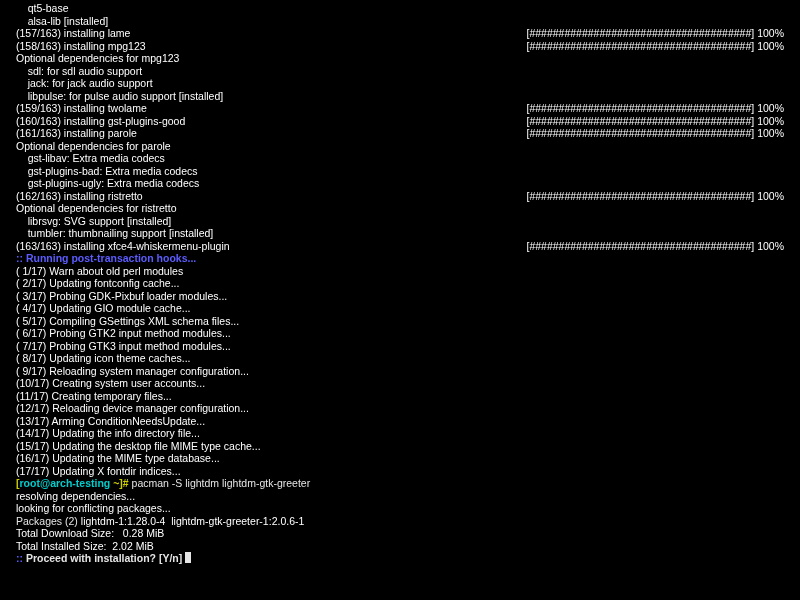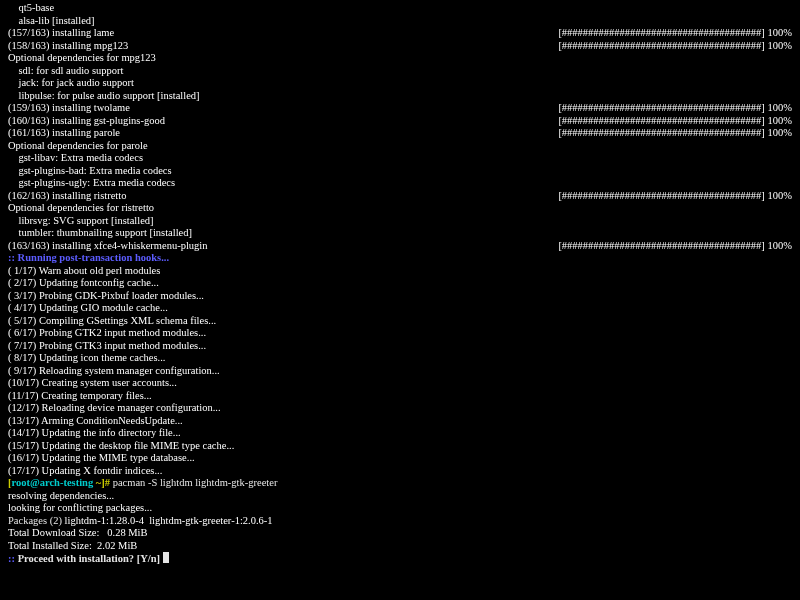--- a/index.html
+++ b/index.html
@@ -4,27 +4,27 @@
 <style>
   html, body {
     margin: 0;
     padding: 0;
     background: #000;
     width: 800px;
     height: 600px;
     overflow: hidden;
   }
   .terminal {
-    font-family: Liberation Serif, serif;
+    font-family: Liberation Sans, sans-serif;
     font-size: 10.5px;
     line-height: 12.5px;
     color: #fff;
     white-space: pre;
     letter-spacing: 0px;
-    padding: 2px 8px;
+    padding: 2px 16px;
   }
   .line { display: flex; }
   .left { flex: 0 0 auto; }
   .right { flex: 0 0 auto; margin-left: auto; }
   .yellow { color: #cdcd00; }
   .cyan   { color: #00cdcd; }
   .blue   { color: #5c5cff; font-weight: bold; }
   .white  { color: #e5e5e5; }
   .bold   { font-weight: bold; }
   .cursor {

